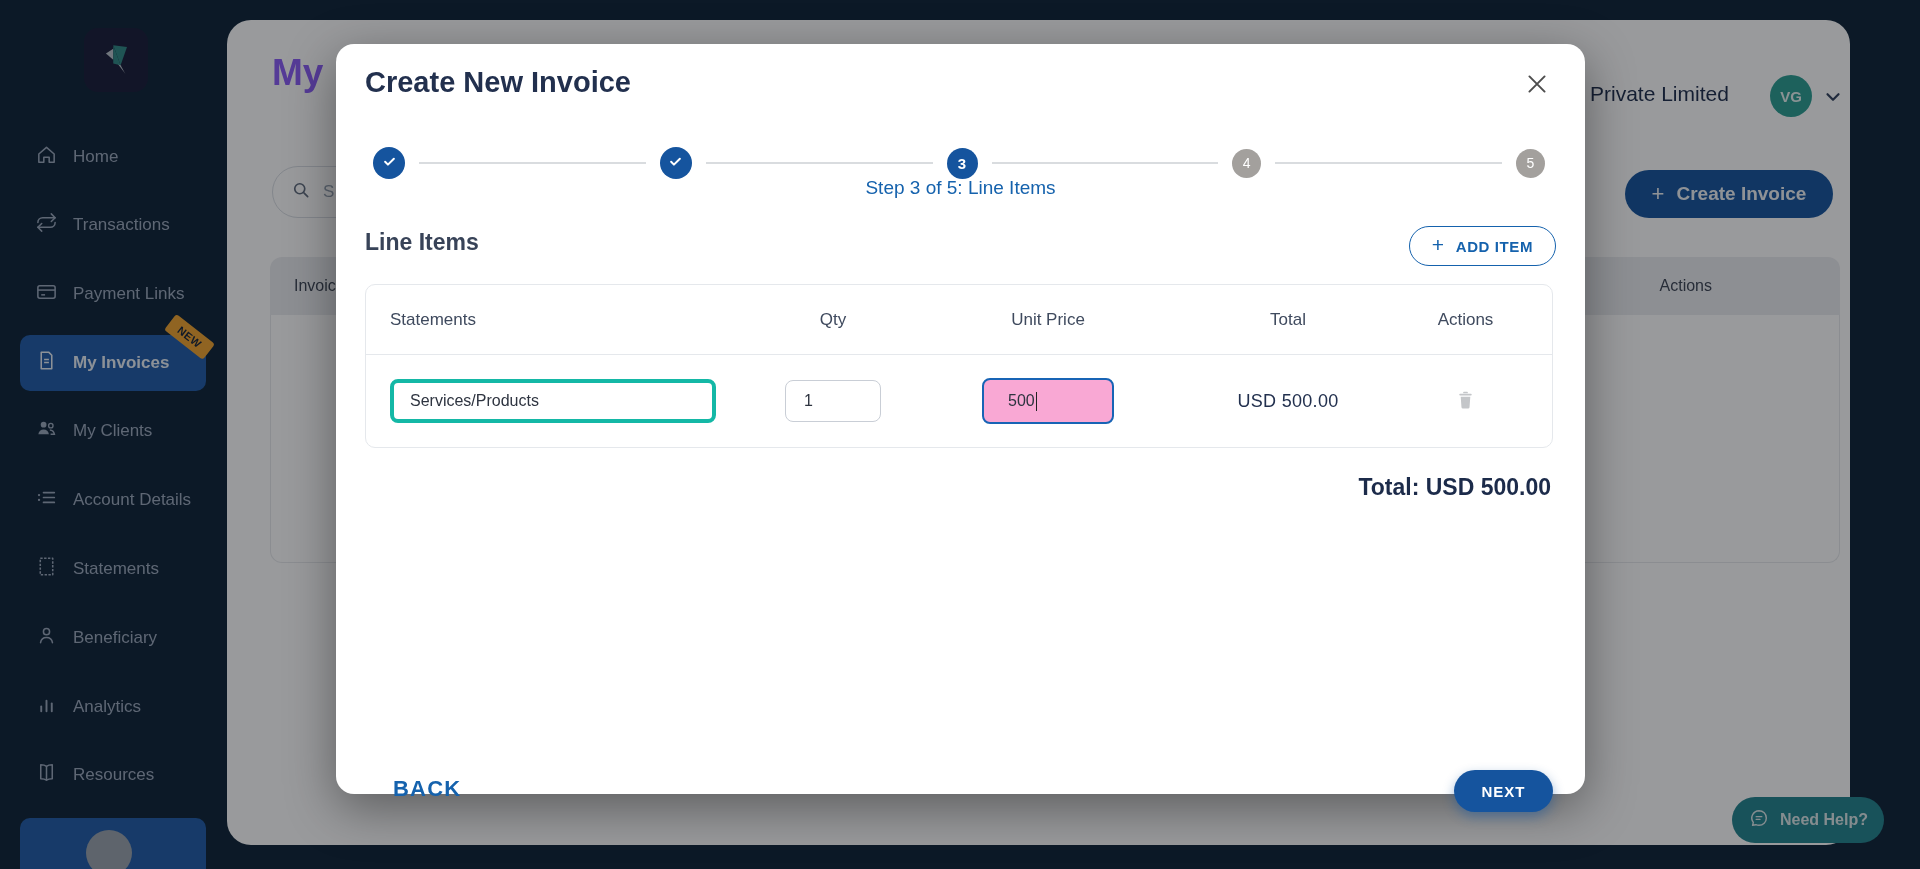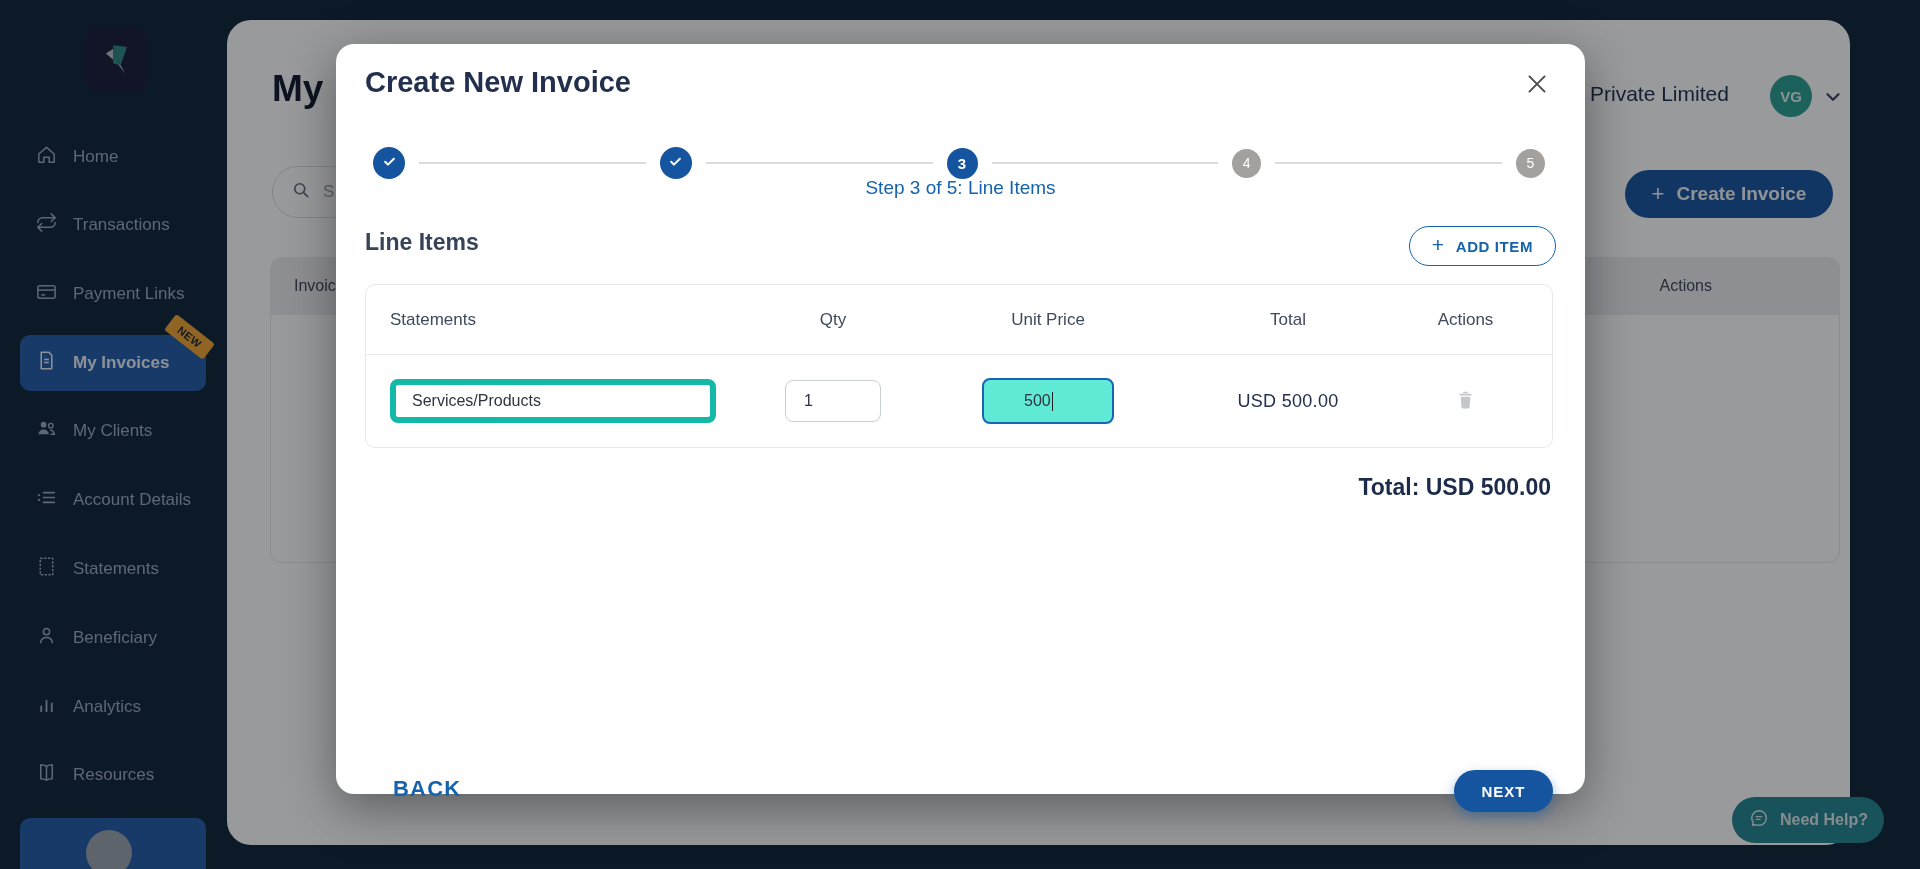--- a/index.html
+++ b/index.html
@@ -12,21 +12,21 @@
   .logo-box { position:absolute; left:84px; top:28px; width:64px; height:64px; border-radius:14px; background:#181b38; display:flex; align-items:center; justify-content:center; }
   .nav-item { position:absolute; left:20px; width:186px; height:56px; display:flex; align-items:center; gap:15px; padding-left:15px; border-radius:10px; color:#9aa7bb; font-size:17px; cursor:pointer; }
   .nav-item svg { flex:none; }
   .nav-item.active { background:#1f5ba8; color:#e9eff7; font-weight:700; }
   .nav-badge { position:absolute; right:-8px; top:-8px; background:#f0a32e; color:#132238; font-size:11px; font-weight:700; letter-spacing:.5px; padding:4px 11px; transform:rotate(38deg); border-radius:3px; }
   .profile-stub { position:absolute; left:20px; top:818px; width:186px; height:70px; border-radius:10px; background:#1f5ba8; overflow:hidden; }
   .profile-stub .avatar-circle { position:absolute; left:66px; top:12px; width:46px; height:46px; border-radius:50%; background:#9aa3ad; }
 
   
   .main-card { position:absolute; left:227px; top:20px; width:1623px; height:825px; background:#ffffff; border-radius:24px; z-index:1; }
-  .page-title { position:absolute; left:45px; top:48px; font-size:37px; font-weight:700; color:#0f172a; }
+  .page-title { position:absolute; left:45px; top:32px; font-size:37px; font-weight:700; color:#8b5cf6; }
   .search-pill { position:absolute; left:45px; top:146px; width:370px; height:52px; border:1px solid #d9dde3; border-radius:26px; background:#fff; display:flex; align-items:center; gap:12px; padding:0 18px; color:#93a0b0; font-size:17px; }
   .company-name { position:absolute; left:1363px; top:62px; font-size:21px; font-weight:400; color:#1c2b4a; }
   .avatar-badge { position:absolute; left:1543px; top:55px; width:42px; height:42px; border-radius:50%; background:#2a9d92; color:#e6f3f1; font-size:15px; font-weight:700; display:flex; align-items:center; justify-content:center; }
   .chevron-btn { position:absolute; left:1595px; top:66px; width:26px; height:22px; cursor:pointer; }
   .create-btn { position:absolute; left:1398px; top:150px; width:208px; height:48px; border-radius:24px; background:#15549e; color:#eef2f5; font-size:19px; font-weight:600; display:flex; align-items:center; justify-content:center; gap:12px; cursor:pointer; }
   .create-btn .plus { font-size:22px; font-weight:400; }
   .bg-table-head { position:absolute; left:43px; top:237px; width:1570px; height:58px; background:#ebedf0; border-radius:12px 12px 0 0; display:flex; align-items:center; color:#3c4454; font-size:16px; }
   .bg-th-invoice { margin-left:24px; }
   .bg-th-actions { margin-left:auto; margin-right:128px; }
   .bg-table-body { position:absolute; left:43px; top:295px; width:1570px; height:248px; background:#fff; border:1px solid #e7e9ec; border-top:none; border-radius:0 0 12px 12px; }
@@ -54,23 +54,23 @@
   .add-item-btn { position:absolute; right:29px; top:182px; height:40px; padding:0 22px; border:1.5px solid #1562ad; border-radius:20px; background:#fff; color:#1562ad; font-size:15px; font-weight:600; letter-spacing:.6px; display:flex; align-items:center; gap:11px; cursor:pointer; }
   .add-item-btn .plus { font-size:21px; font-weight:400; margin-top:-2px; }
 
   .li-table { position:absolute; left:29px; right:32px; top:240px; border:1px solid #e5e8ec; border-radius:10px; background:#fff; }
   .li-grid { display:grid; grid-template-columns:1fr 180px 250px 230px 125px; align-items:center; padding:0 24px; }
   .li-head { height:70px; border-bottom:1px solid #e5e8ec; color:#3f4a5e; font-size:17px; }
   .li-head .c2,.li-head .c3,.li-head .c5 { text-align:center; }
   .li-head .c4 { text-align:center; }
   .li-row { height:92px; }
   .cell-center { display:flex; justify-content:center; }
-  .desc-input { width:326px; height:44px; border:6px solid #14b8a6; border-radius:8px; padding:0 16px; font-size:16px; color:#2e3440; font-family:"Liberation Sans",sans-serif; outline:none; }
+  .desc-input { width:326px; height:44px; border:4px solid #14b8a6; border-radius:8px; padding:0 16px; font-size:16px; color:#2e3440; font-family:"Liberation Sans",sans-serif; outline:none; }
   .qty-input { width:96px; height:42px; border:1px solid #c9ced6; border-radius:8px; padding:0 18px; font-size:16px; color:#2e3440; font-family:"Liberation Sans",sans-serif; outline:none; }
-  .price-input { width:132px; height:46px; border:2px solid #1864b5; border-radius:8px; padding:0 0 0 40px; font-size:16px; color:#2e3440; display:flex; align-items:center; background:#5eead4; }
+  .price-input { width:132px; height:46px; border:2px solid #1864b5; border-radius:8px; padding:0 0 0 24px; font-size:16px; color:#2e3440; display:flex; align-items:center; background:#f9a8d4; }
   .caret { display:inline-block; width:1.5px; height:19px; background:#222; margin-left:1px; }
   .total-cell { text-align:center; font-size:18px; color:#22304e; letter-spacing:.3px; }
   .trash-btn { display:flex; justify-content:center; cursor:pointer; }
 
   .summary-total { position:absolute; right:34px; top:430px; font-size:23px; font-weight:600; color:#1c2b4a; }
   .back-link { position:absolute; left:57px; top:732px; font-size:22px; font-weight:600; letter-spacing:1.2px; color:#1562ad; cursor:pointer; }
   .next-btn { position:absolute; right:32px; top:726px; width:99px; height:42px; border-radius:21px; background:#15549e; color:#fff; font-size:15px; font-weight:600; letter-spacing:1px; display:flex; align-items:center; justify-content:center; box-shadow:0 5px 12px rgba(21,84,158,.45); cursor:pointer; }
 </style>
 </head>
 <body>

